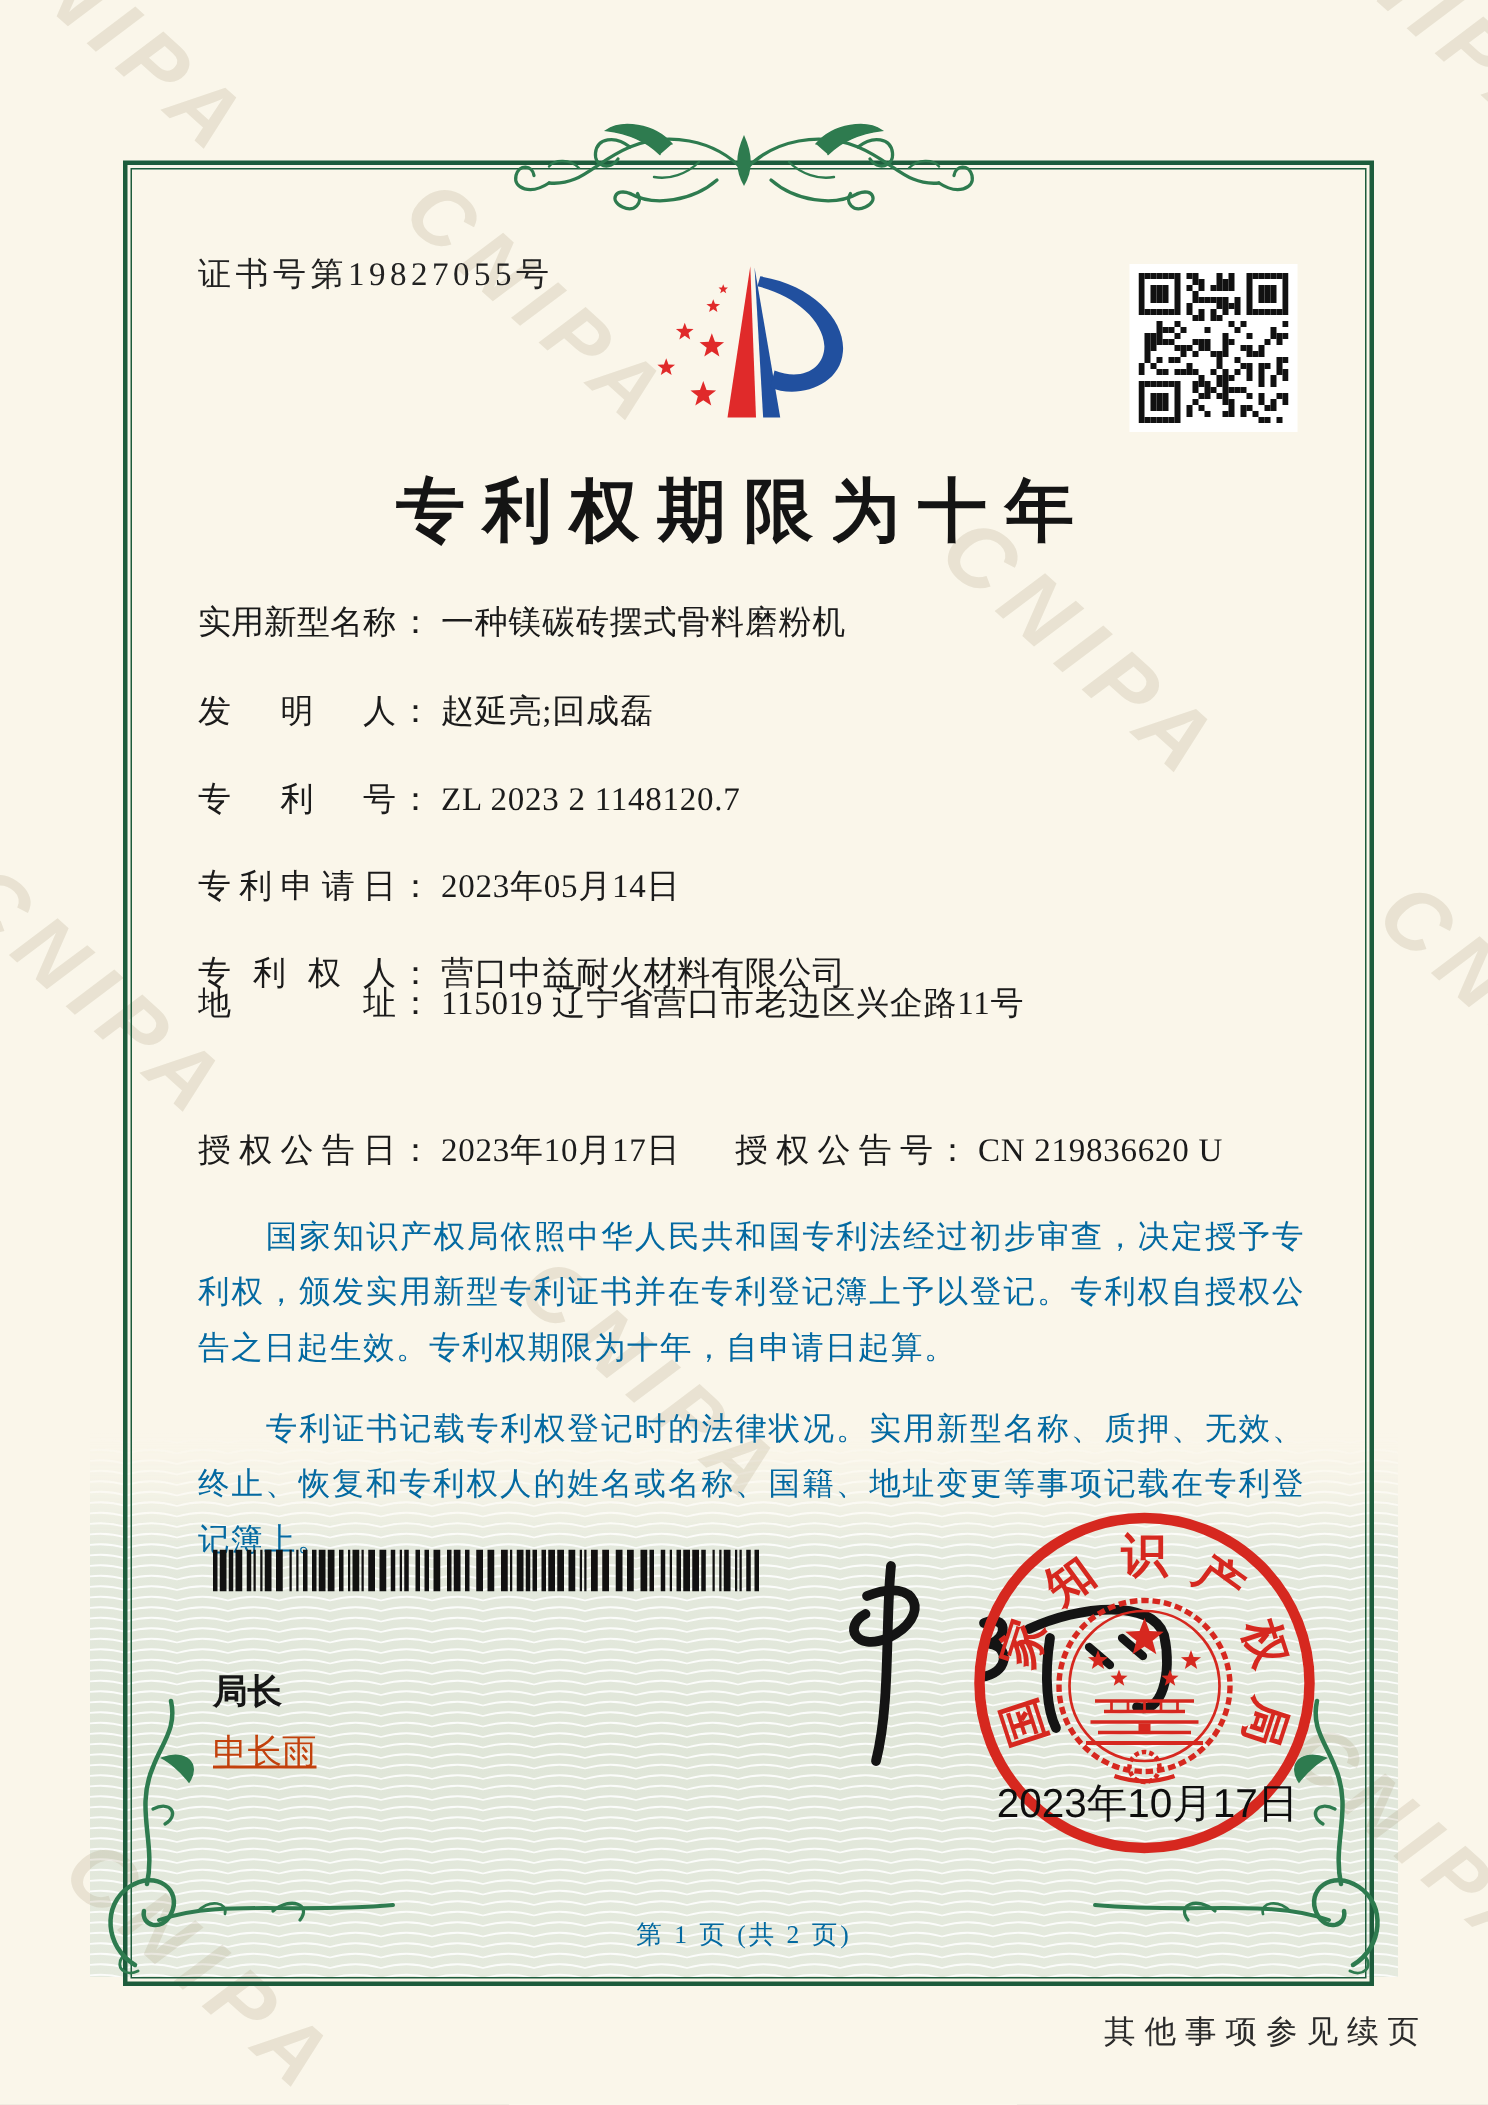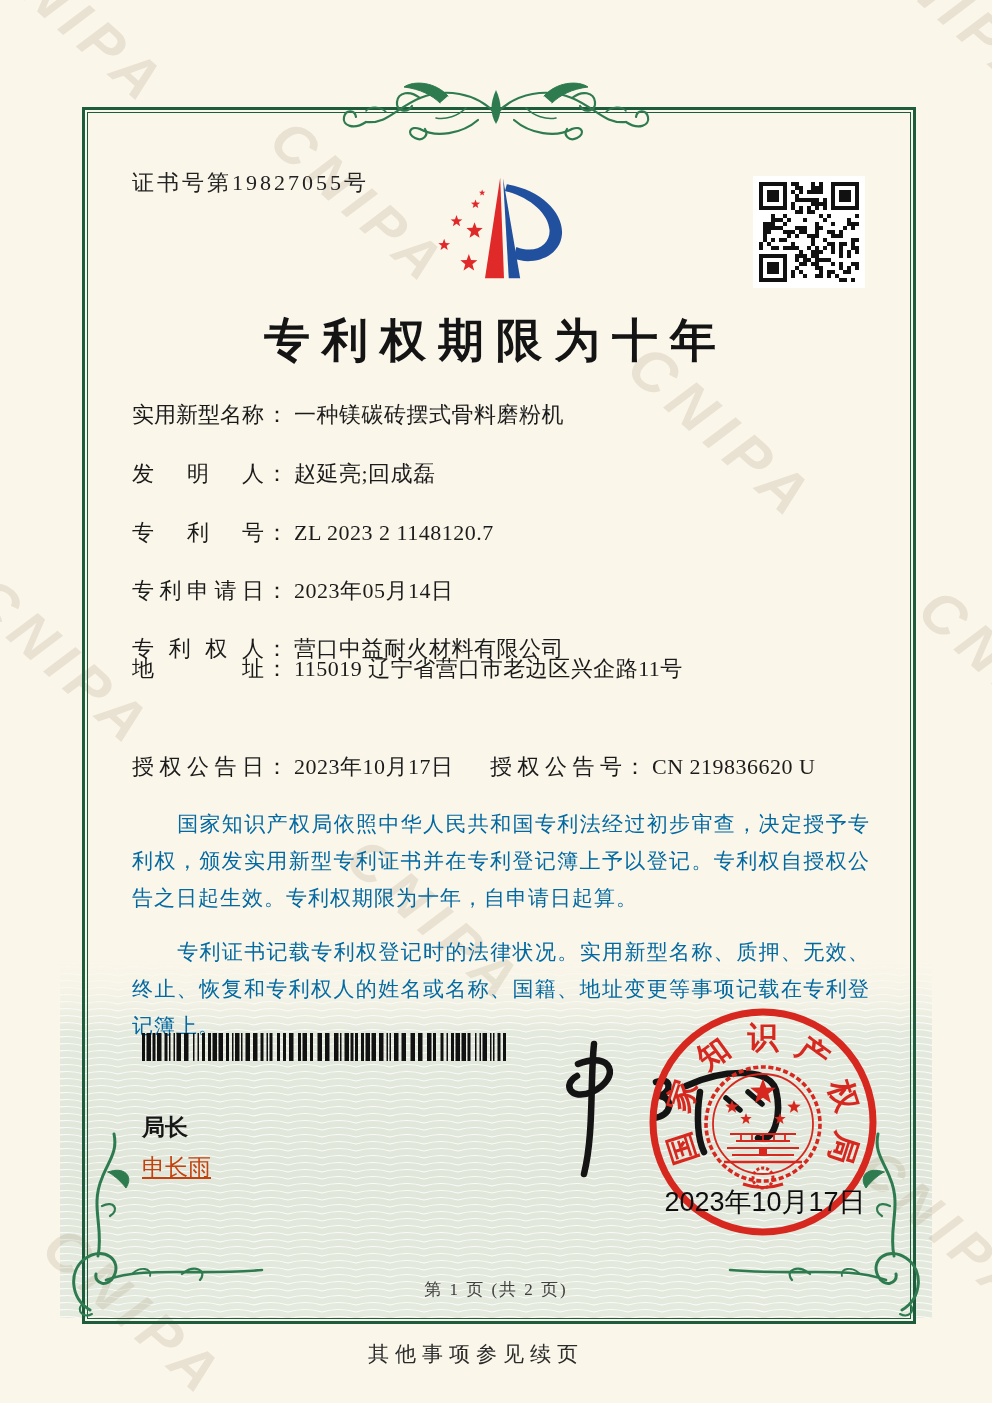--- a/index.html
+++ b/index.html
@@ -53,22 +53,22 @@
 
   .signature{position:absolute;left:520px;top:1038px;}
 
   .seal{position:absolute;left:645px;top:1004px;}
   .seal-ch{fill:#d6281f;font-size:31px;font-weight:700;text-anchor:middle;dominant-baseline:central;
            font-family:"Liberation Serif","DejaVu Serif",serif;}
   .seal-date{position:absolute;left:653px;top:1184px;width:224px;text-align:center;z-index:4;
              font-family:"Liberation Sans","DejaVu Sans",sans-serif;font-size:27px;font-weight:500;color:#0e0e0e;}
 
   .page-indicator{position:absolute;left:0;right:0;top:1278px;text-align:center;font-size:17px;
-                  letter-spacing:2px;color:#404040;}
-  .footer-note{position:absolute;left:0;right:40px;top:1340px;text-align:center;font-size:21px;
+                  letter-spacing:2px;color:#0369a1;}
+  .footer-note{position:absolute;left:0;right:40px;top:1340px;text-align:right;font-size:21px;
                letter-spacing:6px;color:#2a2a2a;}
 
   .ornament-top{position:absolute;left:326px;top:76px;z-index:3;}
   .corner-bl{position:absolute;left:62px;top:1128px;z-index:3;}
   .corner-br{position:absolute;right:62px;top:1128px;z-index:3;transform:scaleX(-1);}
 </style>
 </head>
 <body>
 
 <div class="page">

